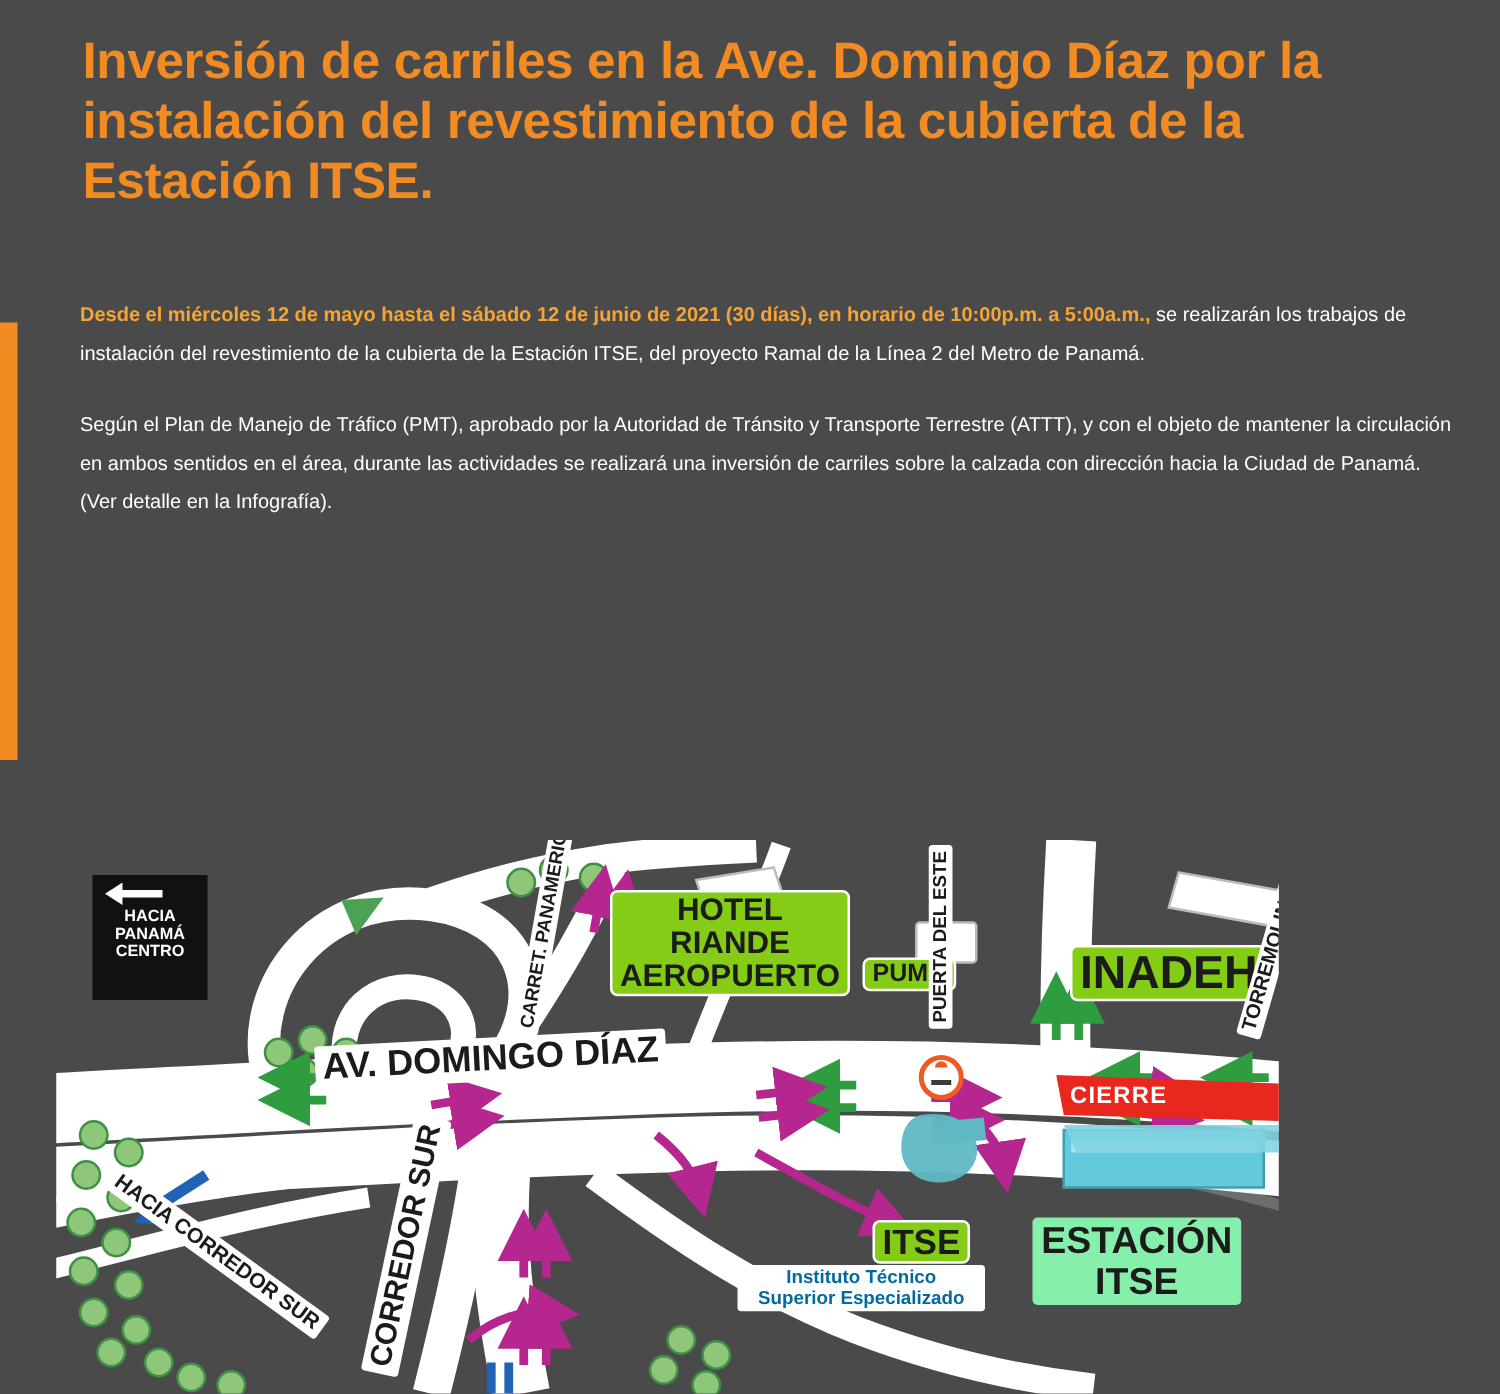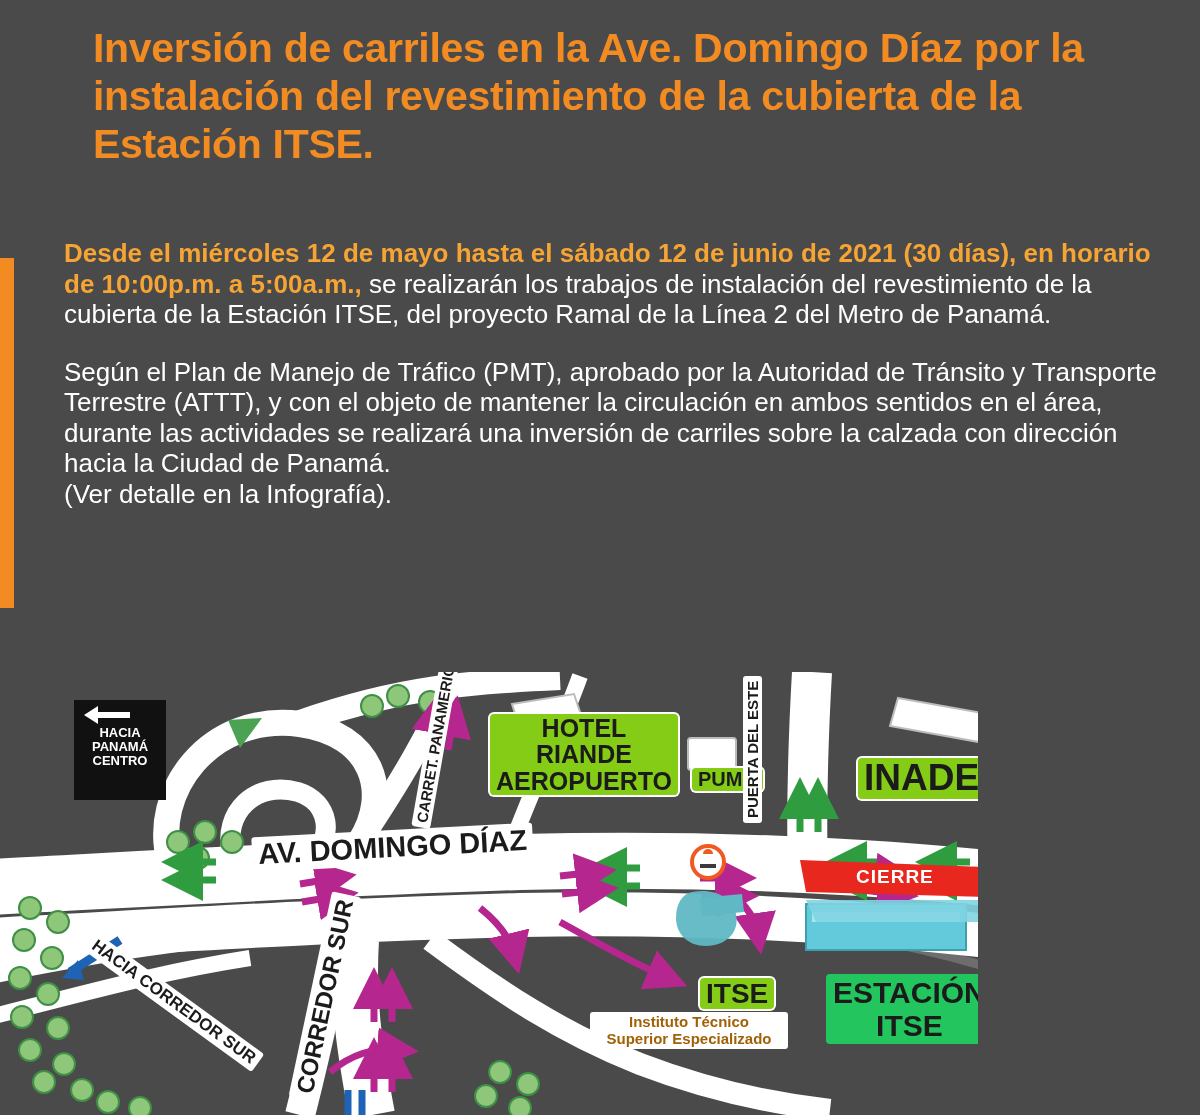--- a/index.html
+++ b/index.html
@@ -11,41 +11,40 @@
     position:relative;
   }
   .page{position:relative;width:1200px;height:1115px;}
 
   
   .headline{
     position:absolute;left:66px;top:24px;width:1080px;
     color:#f28b22;
     font-size:41px;line-height:48px;font-weight:bold;
     letter-spacing:-0.3px;
-    margin-left:27px;
   }
 
   
   .orange-bar{
     position:absolute;left:0;top:258px;width:14px;height:350px;
     background:#f28b22;
   }
 
   
   .body-text{
     position:absolute;left:64px;top:238px;width:1110px;
-    color:#ffffff;font-size:26px;line-height:30.5px;
+    color:#ffffff;font-size:16px;line-height:30.5px;
   }
   .body-text p{margin:0 0 27px 0;}
   .body-text .hl{color:#f6a434;font-weight:bold;}
 
   
   .map-wrap{
     position:absolute;left:0;top:672px;width:978px;height:443px;
-    background:#4a4a4a;overflow:hidden;
+    background:#4a4a4a;overflow:hidden;padding-left:45px;
   }
   .map-wrap svg{display:block;}
 
   
   .map-label{
     position:absolute;
     font-weight:bold;
     color:#1b1b1b;
     background:#84cc16;
     border-radius:4px;
@@ -262,20 +261,20 @@
 
     <div style="position:absolute;left:252px;top:158px;font-size:29px;font-weight:bold;color:#1b1b1b;background:#fff;padding:1px 6px;border-radius:3px;transform:rotate(-3deg);white-space:nowrap;">AV. DOMINGO DÍAZ</div>
 
     <div style="position:absolute;left:318px;top:400px;font-size:24px;font-weight:bold;color:#1b1b1b;background:#fff;padding:1px 6px;border-radius:3px;transform:rotate(-78deg);transform-origin:left bottom;white-space:nowrap;">CORREDOR SUR</div>
 
     <div style="position:absolute;left:96px;top:260px;font-size:17px;font-weight:bold;color:#1b1b1b;background:#fff;padding:1px 5px;border-radius:3px;transform:rotate(36deg);transform-origin:left top;white-space:nowrap;">HACIA CORREDOR SUR</div>
 
     <div style="position:absolute;left:856px;top:194px;font-size:19px;font-weight:bold;color:#ffffff;letter-spacing:1px;">CIERRE</div>
 
     <div class="map-label" style="left:700px;top:306px;font-size:28px;">ITSE</div>
-    <div style="position:absolute;left:590px;top:340px;width:190px;text-align:center;font-size:15px;font-weight:bold;color:#a16207;background:#fff;border-radius:3px;padding:1px 4px;white-space:pre-line;line-height:1.15;">Instituto Técnico
+    <div style="position:absolute;left:590px;top:340px;width:190px;text-align:center;font-size:15px;font-weight:bold;color:#0369a1;background:#fff;border-radius:3px;padding:1px 4px;white-space:pre-line;line-height:1.15;">Instituto Técnico
 Superior Especializado</div>
 
-    <div style="position:absolute;left:826px;top:302px;font-size:30px;font-weight:bold;color:#1b1b1b;background:#22c55e;border-radius:4px;padding:2px 7px;white-space:pre-line;line-height:1.1;text-align:center;">ESTACIÓN
+    <div style="position:absolute;left:826px;top:302px;font-size:30px;font-weight:bold;color:#1b1b1b;background:#86efac;border-radius:4px;padding:2px 7px;white-space:pre-line;line-height:1.1;text-align:center;">ESTACIÓN
 ITSE</div>
 
   </div>
 </div>
 
 </body></html>

